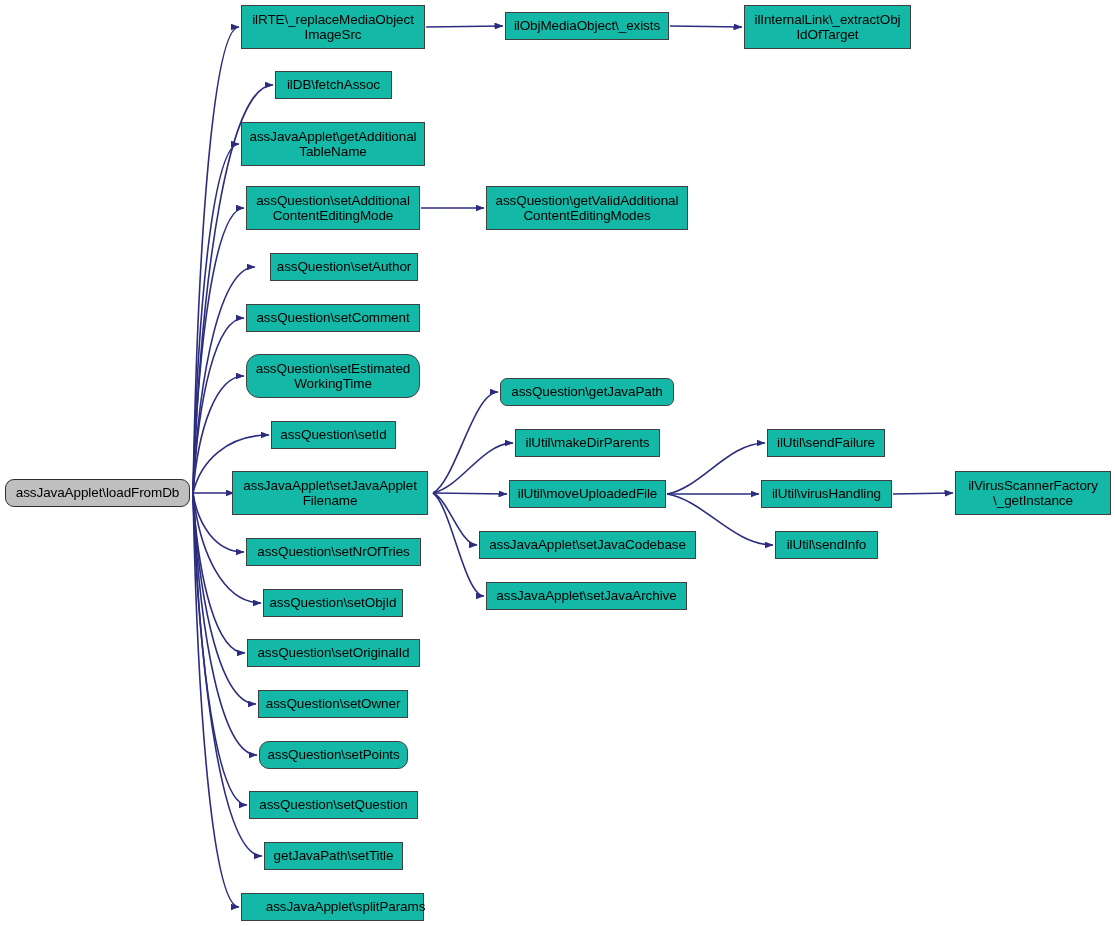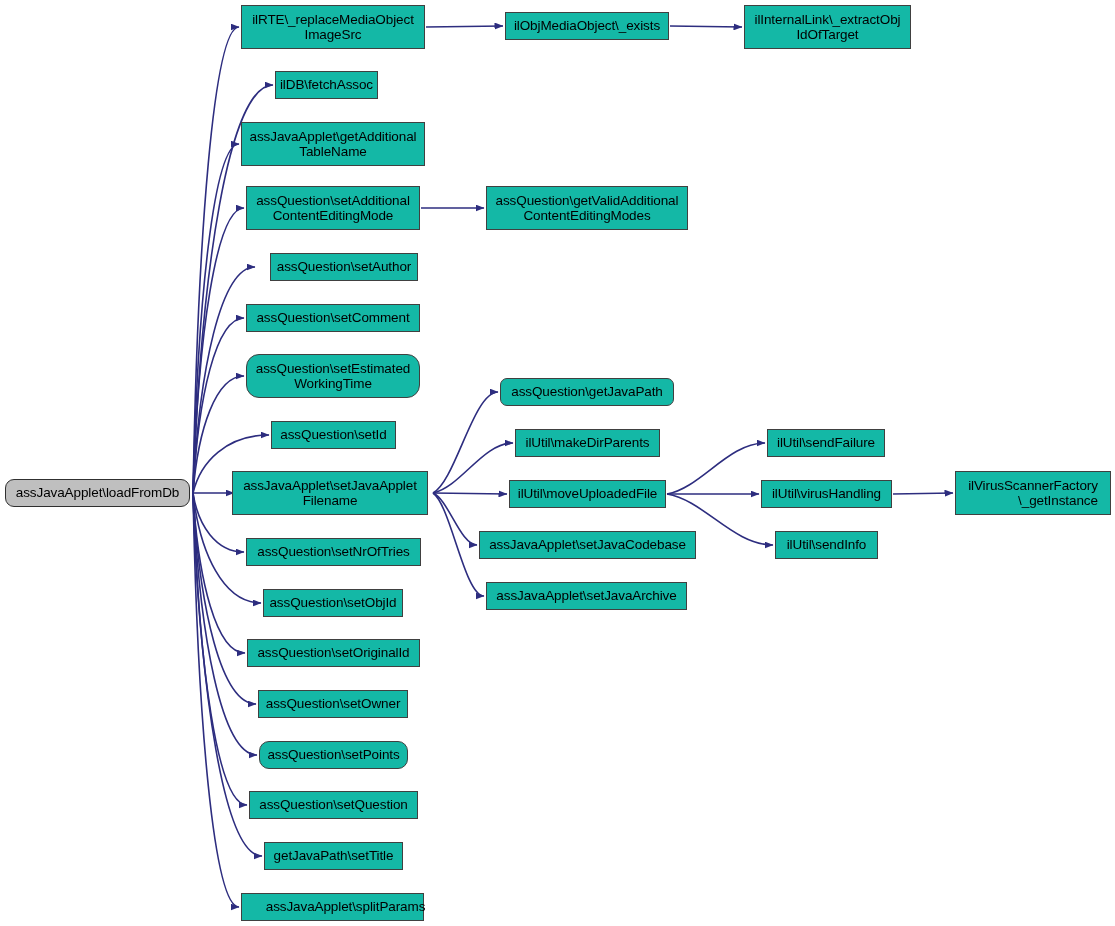--- a/index.html
+++ b/index.html
@@ -84,21 +84,21 @@
       <path d="M433,493 C450.85,505.36 464.62,596 484,596" fill="none" stroke="#2d2d7f" stroke-width="1.6" marker-end="url(#arrowhead)"></path>
       <path d="M667,494 C701.3,487.88 727.76,443 765,443" fill="none" stroke="#2d2d7f" stroke-width="1.6" marker-end="url(#arrowhead)"></path>
       <path d="M667,494 L759,494" fill="none" stroke="#2d2d7f" stroke-width="1.6" marker-end="url(#arrowhead)"></path>
       <path d="M667,494 C704.1,500.12 732.72,545 773,545" fill="none" stroke="#2d2d7f" stroke-width="1.6" marker-end="url(#arrowhead)"></path>
       <path d="M893,494 L953,493" fill="none" stroke="#2d2d7f" stroke-width="1.6" marker-end="url(#arrowhead)"></path>
     </svg>
   <div id="node-layer">
       <div class="node highlight" style="left: 5px; top: 479px; width: 185px; height: 28px; border-radius: 9px;">assJavaApplet\loadFromDb</div>
       <div class="node" style="left: 241px; top: 5px; width: 184px; height: 44px;">ilRTE\_replaceMediaObject
 ImageSrc</div>
-      <div class="node" style="left: 275px; top: 71px; width: 103px; height: 28px;">ilDB\fetchAssoc</div>
+      <div class="node" style="left: 275px; top: 71px; width: 117px; height: 28px;">ilDB\fetchAssoc</div>
       <div class="node" style="left: 241px; top: 122px; width: 184px; height: 44px;">assJavaApplet\getAdditional
 TableName</div>
       <div class="node" style="left: 246px; top: 186px; width: 174px; height: 44px;">assQuestion\setAdditional
 ContentEditingMode</div>
       <div class="node" style="left: 270px; top: 253px; width: 148px; height: 28px;">assQuestion\setAuthor</div>
       <div class="node" style="left: 246px; top: 304px; width: 174px; height: 28px;">assQuestion\setComment</div>
       <div class="node" style="left: 246px; top: 354px; width: 174px; height: 44px; border-radius: 13px;">assQuestion\setEstimated
 WorkingTime</div>
       <div class="node" style="left: 271px; top: 421px; width: 125px; height: 28px;">assQuestion\setId</div>
       <div class="node" style="left: 232px; top: 471px; width: 196px; height: 44px;">assJavaApplet\setJavaApplet
@@ -117,16 +117,16 @@
       <div class="node" style="left: 486px; top: 186px; width: 202px; height: 44px;">assQuestion\getValidAdditional
 ContentEditingModes</div>
       <div class="node" style="left: 500px; top: 378px; width: 174px; height: 28px; border-radius: 7px;">assQuestion\getJavaPath</div>
       <div class="node" style="left: 515px; top: 429px; width: 145px; height: 28px;">ilUtil\makeDirParents</div>
       <div class="node" style="left: 509px; top: 480px; width: 157px; height: 28px;">ilUtil\moveUploadedFile</div>
       <div class="node" style="left: 479px; top: 531px; width: 217px; height: 28px;">assJavaApplet\setJavaCodebase</div>
       <div class="node" style="left: 486px; top: 582px; width: 201px; height: 28px;">assJavaApplet\setJavaArchive</div>
       <div class="node" style="left: 767px; top: 429px; width: 118px; height: 28px;">ilUtil\sendFailure</div>
       <div class="node" style="left: 761px; top: 480px; width: 131px; height: 28px;">ilUtil\virusHandling</div>
       <div class="node" style="left: 775px; top: 531px; width: 103px; height: 28px;">ilUtil\sendInfo</div>
-      <div class="node" style="left: 955px; top: 471px; width: 156px; height: 44px; text-align: right;">ilVirusScannerFactory
+      <div class="node" style="left: 955px; top: 471px; width: 156px; height: 44px;">ilVirusScannerFactory
 \_getInstance</div>
     </div>
 </div>
 
 </body></html>

